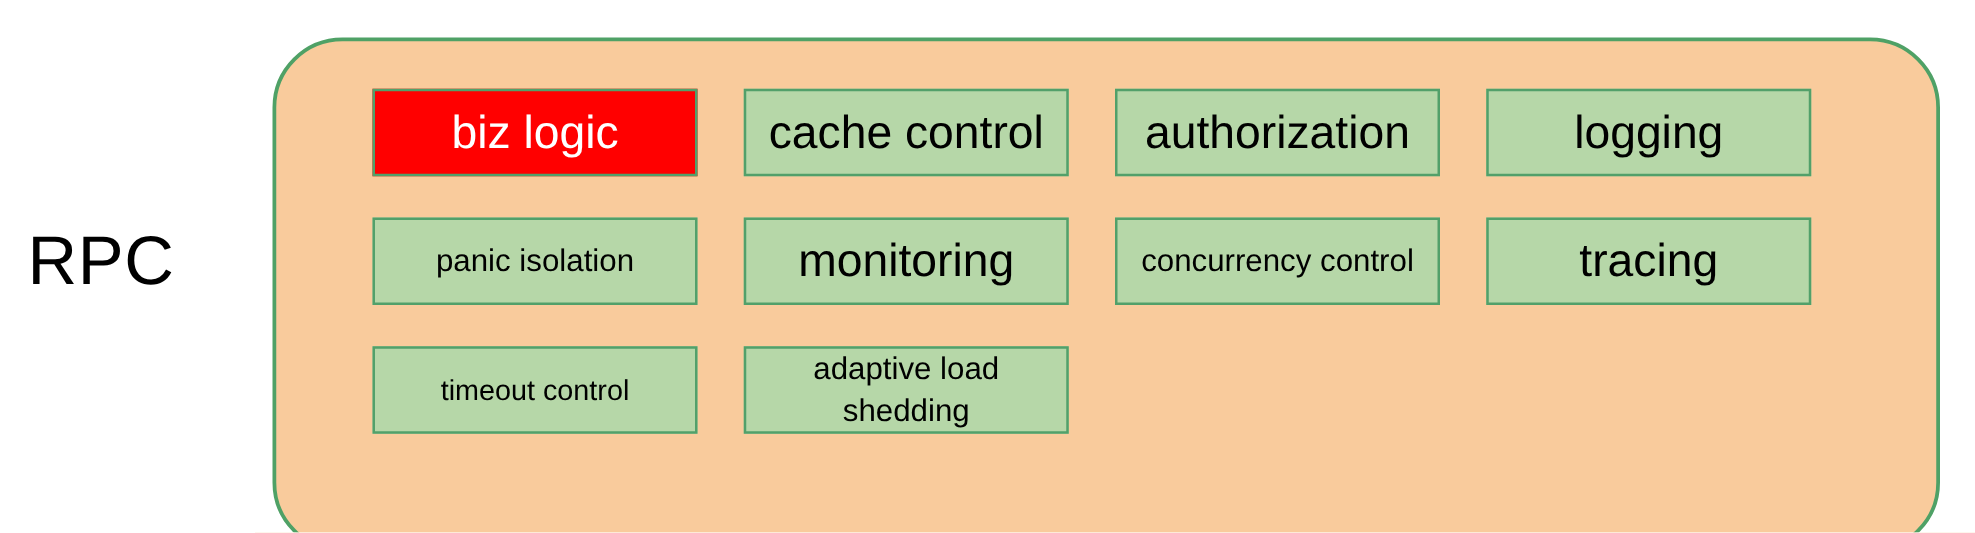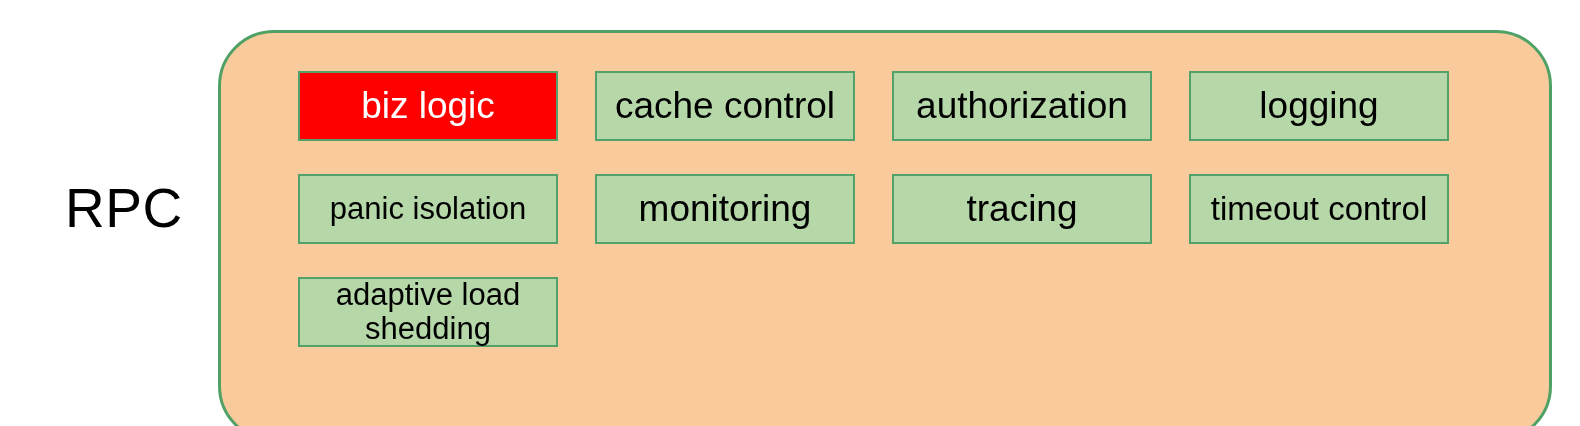--- a/index.html
+++ b/index.html
@@ -26,21 +26,20 @@
     overflow: hidden;
   }
   .rpc-label {
     position: absolute;
     left: 22px;
     top: 176px;
     font-size: 55px;
     line-height: 64px;
     color: var(--text);
     letter-spacing: 0.5px;
-    margin-left: 43px;
   }
   .container {
     position: absolute;
     left: 218px;
     top: 30px;
     width: 1334px;
     height: 412px;
     background: var(--container-fill);
     border: 3px solid var(--container-border);
     border-radius: 56px;
@@ -64,37 +63,38 @@
     justify-content: center;
     text-align: center;
     line-height: 34px;
     padding: 0 4px;
   }
   .node.highlight {
     background: var(--highlight-fill);
     color: var(--highlight-text);
   }
   .t-lg { font-size: 37px; }
-  .t-md { font-size: 33px; }
-  .t-sm { font-size: 31px; }
+  .t-md { font-size: 23px; }
+  .t-sm { font-size: 25px; }
 </style>
 </head>
 <body>
 
 <div class="stage">
   <div class="rpc-label">RPC</div>
 
   <div class="container">
     <div class="grid">
       <div class="node highlight t-lg">biz logic</div>
       <div class="node t-lg">cache control</div>
       <div class="node t-lg">authorization</div>
       <div class="node t-lg">logging</div>
 
       <div class="node t-sm">panic isolation</div>
       <div class="node t-lg">monitoring</div>
+      <div class="node t-sm">concurrency control</div>
 
       <div class="node t-lg">tracing</div>
       <div class="node t-md">timeout control</div>
       <div class="node t-sm">adaptive load shedding</div>
     </div>
   </div>
 </div>
 
 </body></html>

